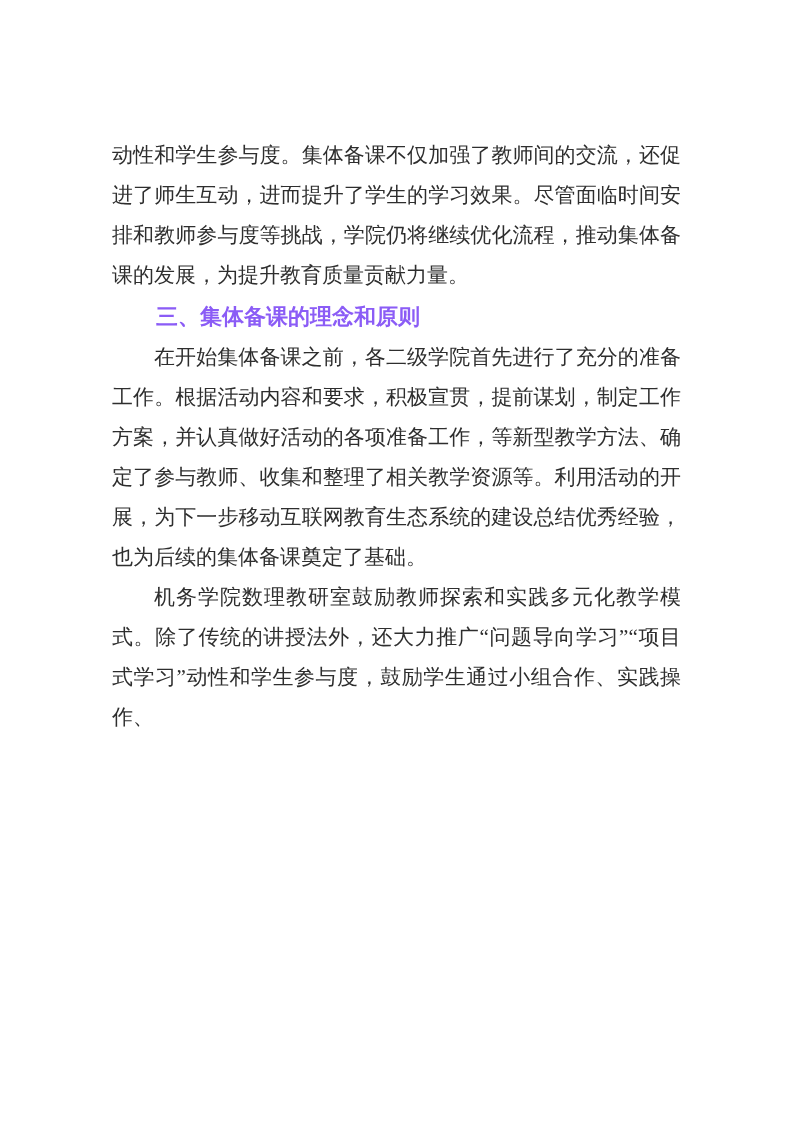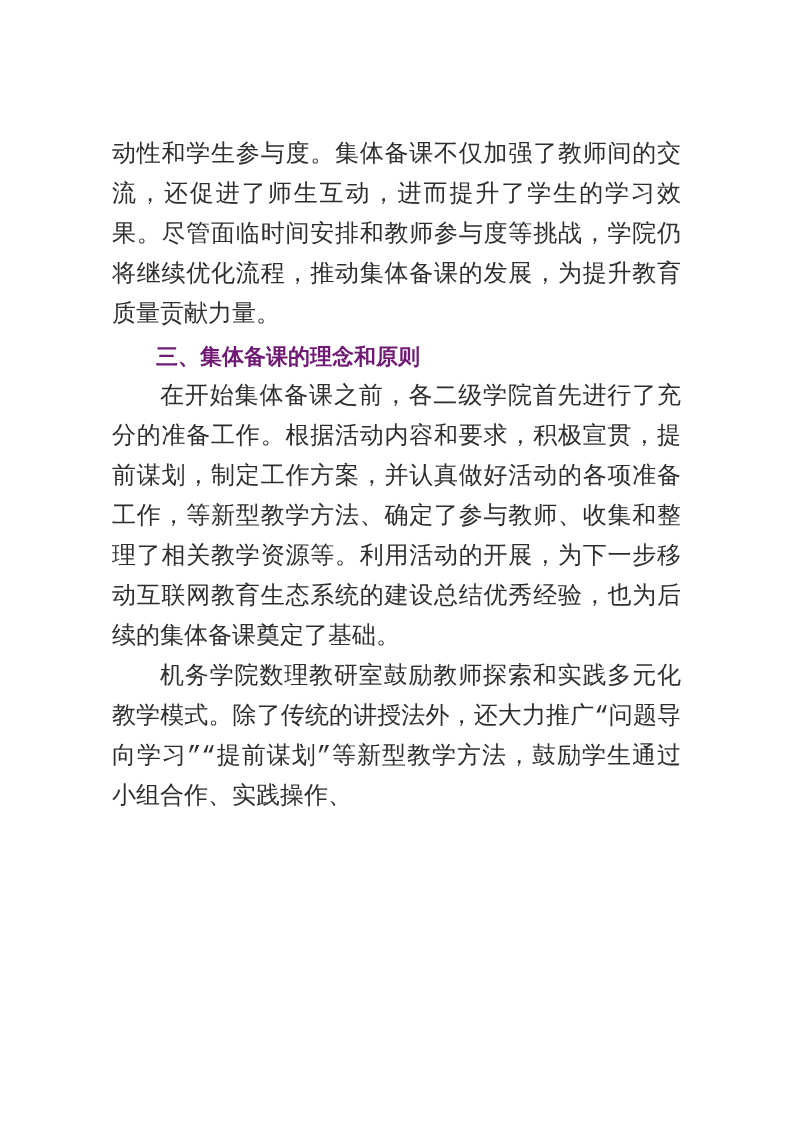--- a/index.html
+++ b/index.html
@@ -12,50 +12,50 @@
     width: 793px;
     height: 1122px;
     background: #ffffff;
     overflow: hidden;
   }
   .content {
     padding: 135px 112px 0 112px; 
   }
   .para {
     margin: 0;
-    font-family: Liberation Mono, monospace;
-    font-size: 24px;
+    font-family: Liberation Serif, serif;
+    font-size: 21px;
     line-height: 40px;
     color: #2e2e2e;
     text-align: justify;
     text-justify: inter-ideograph;
     text-indent: 2em;
   }
   .para.no-indent {
     text-indent: 0;
   }
   .heading {
     margin: 2px 0 0 0;
     font-family: "Liberation Sans", "DejaVu Sans", sans-serif;
     font-size: 22px;
     line-height: 40px;
     font-weight: bold;
-    color: #701a75;
+    color: #8b5cf6;
     text-indent: 2em;
   }
 </style>
 </head>
 <body>
 
 <div class="page">
   <div class="content">
     <p class="para no-indent">动性和学生参与度。集体备课不仅加强了教师间的交流，还促进了师生互动，进而提升了学生的学习效果。尽管面临时间安排和教师参与度等挑战，学院仍将继续优化流程，推动集体备课的发展，为提升教育质量贡献力量。</p>
 
     <h3 class="heading">三、集体备课的理念和原则</h3>
 
 
 
     <p class="para">在开始集体备课之前，各二级学院首先进行了充分的准备工作。根据活动内容和要求，积极宣贯，提前谋划，制定工作方案，并认真做好活动的各项准备工作，等新型教学方法、确定了参与教师、收集和整理了相关教学资源等。利用活动的开展，为下一步移动互联网教育生态系统的建设总结优秀经验，也为后续的集体备课奠定了基础。</p>
 
 
-    <p class="para">机务学院数理教研室鼓励教师探索和实践多元化教学模式。除了传统的讲授法外，还大力推广“问题导向学习”“提前谋划”等新型教学方法，鼓励学生通过小组合作、实践操作、</p>
+    <p class="para">机务学院数理教研室鼓励教师探索和实践多元化教学模式。除了传统的讲授法外，还大力推广“问题导向学习”“项目式学习”动性和学生参与度，鼓励学生通过小组合作、实践操作、</p>
   </div>
 </div>
 
 </body></html>

